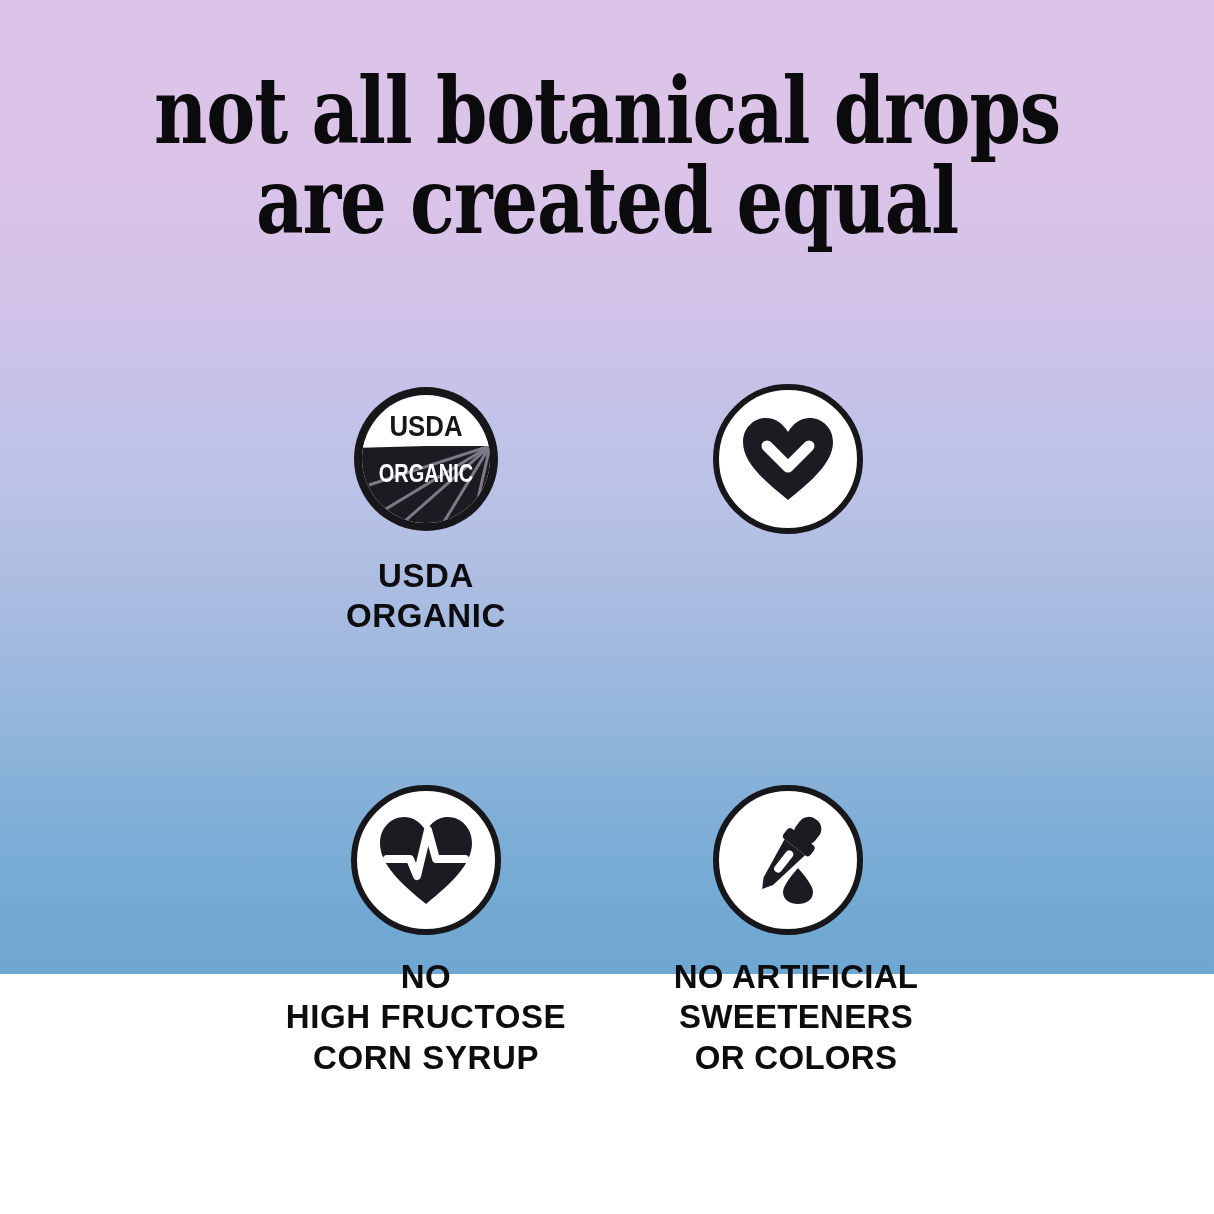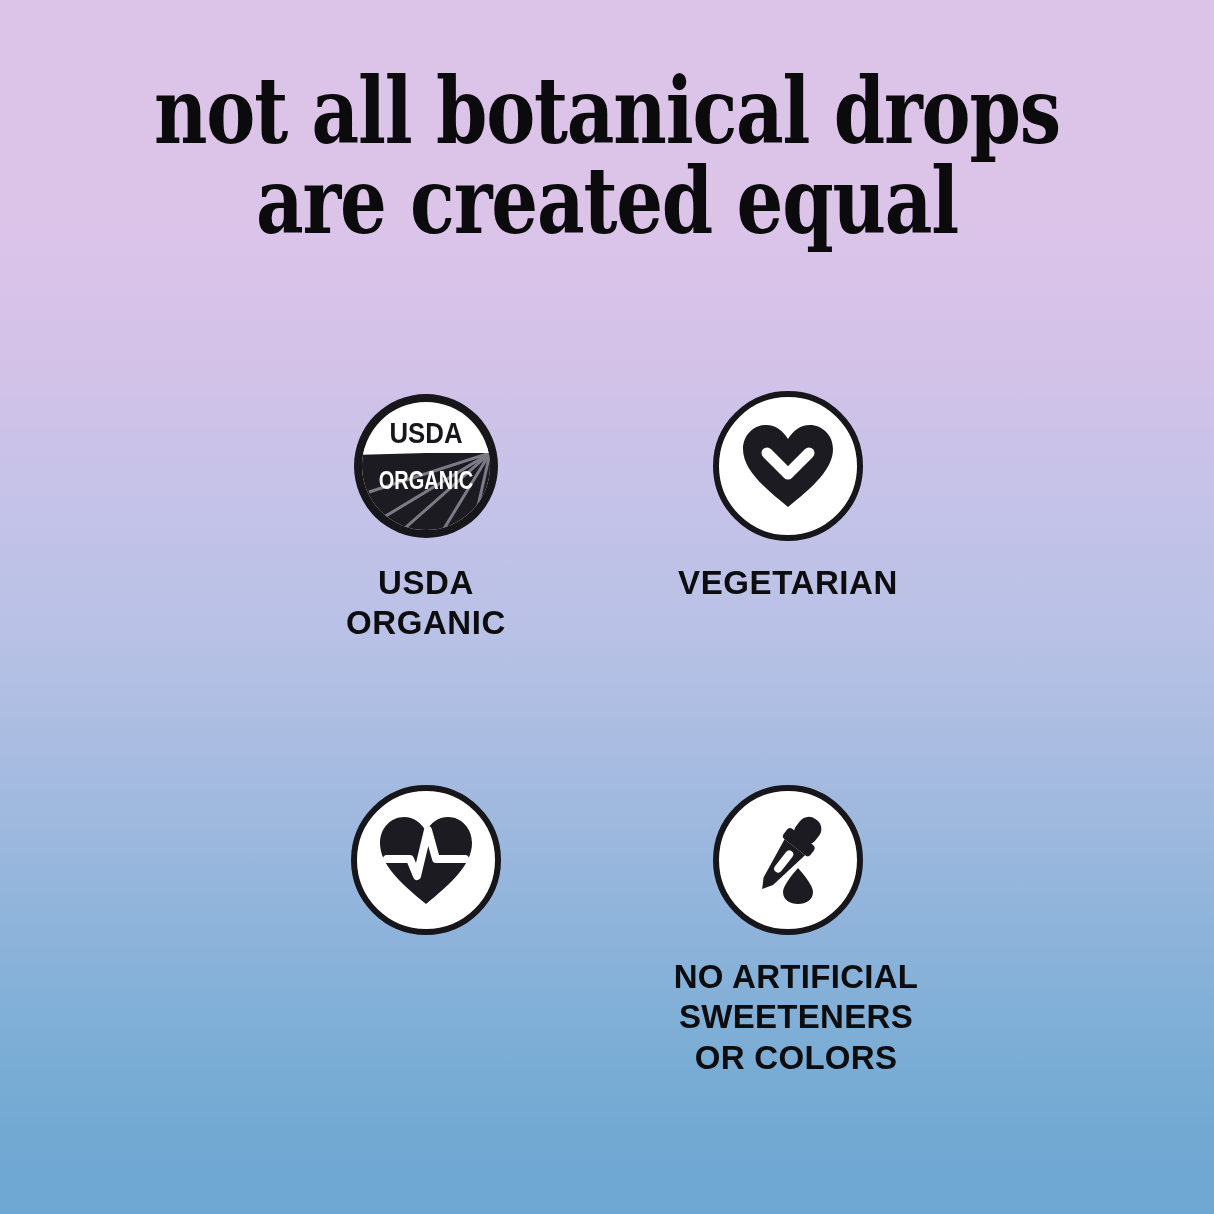--- a/index.html
+++ b/index.html
@@ -10,21 +10,21 @@
     width: 1214px;
     height: 1214px;
     overflow: hidden;
     font-family: "Liberation Sans", sans-serif;
     -webkit-font-smoothing: antialiased;
   }
 
   #poster {
     position: relative;
     width: 1214px;
-    height: 1214px;
+    height: 974px;
     background: linear-gradient(to bottom,
         #dcc4e9 0%,
         #dcc4e9 18%,
         #d3c2e8 30%,
         #c4c2e8 42%,
         #b9c1e6 52%,
         #a7bbe0 63%,
         #93b5dc 74%,
         #7eaed6 85%,
         #71a9d3 94%,
@@ -58,21 +58,21 @@
     width: 1214px;
     height: 800px;
   }
   .row {
     position: absolute;
     left: 0;
     width: 1214px;
     display: flex;
     justify-content: center;
   }
-  .row-1 { top: 11px; }
+  .row-1 { top: 4px; }
   .row-2 { top: 405px; }
 
   .cell {
     width: 362px;
     display: flex;
     flex-direction: column;
     align-items: center;
   }
 
   .badge {
@@ -153,40 +153,42 @@
             <path d="M 55,96
                      C 30,76 10,58 10,38
                      C 10,24 21,14 33,14
                      C 43,14 50,20 55,28
                      C 60,20 67,14 77,14
                      C 89,14 100,24 100,38
                      C 100,58 80,76 55,96 Z" fill="#1d1b22"></path>
             <path d="M 34,42 L 55,63 L 76,42" fill="none" stroke="#ffffff" stroke-width="11" stroke-linecap="round" stroke-linejoin="round"></path>
           </svg>
         </div>
-        <div class="caption">VEGETARIAN</div>
       </div>
 
     </div>
 
     <div class="row row-2">
 
       <div class="cell">
         <div class="badge">
           <svg width="112" height="112" viewBox="0 0 112 112" aria-hidden="true">
             <path d="M 56,100
                      C 30,79 10,60 10,39
                      C 10,24 21,13 34,13
                      C 44,13 51,19 56,27
                      C 61,19 68,13 78,13
                      C 91,13 102,24 102,39
                      C 102,60 82,79 56,100 Z" fill="#1d1b22"></path>
             <path d="M 17,55 L 40,55 L 47,72 L 58,26 L 66,55 L 95,55" fill="none" stroke="#ffffff" stroke-width="8" stroke-linecap="round" stroke-linejoin="round"></path>
           </svg>
         </div>
+        <div class="caption">NO
+HIGH FRUCTOSE
+CORN SYRUP</div>
       </div>
 
 
       <div class="cell cap-tight">
         <div class="badge">
           <svg width="112" height="112" viewBox="0 0 112 112" aria-hidden="true">
             <g transform="rotate(38 56 52)">
               <rect x="44" y="6" width="24" height="28" rx="11" fill="#1d1b22"></rect>
               <rect x="39" y="28" width="34" height="13" rx="4" fill="#1d1b22"></rect>
               <path d="M 43,41 L 69,41 L 62,84 L 56,94 L 50,84 Z" fill="#1d1b22"></path>

